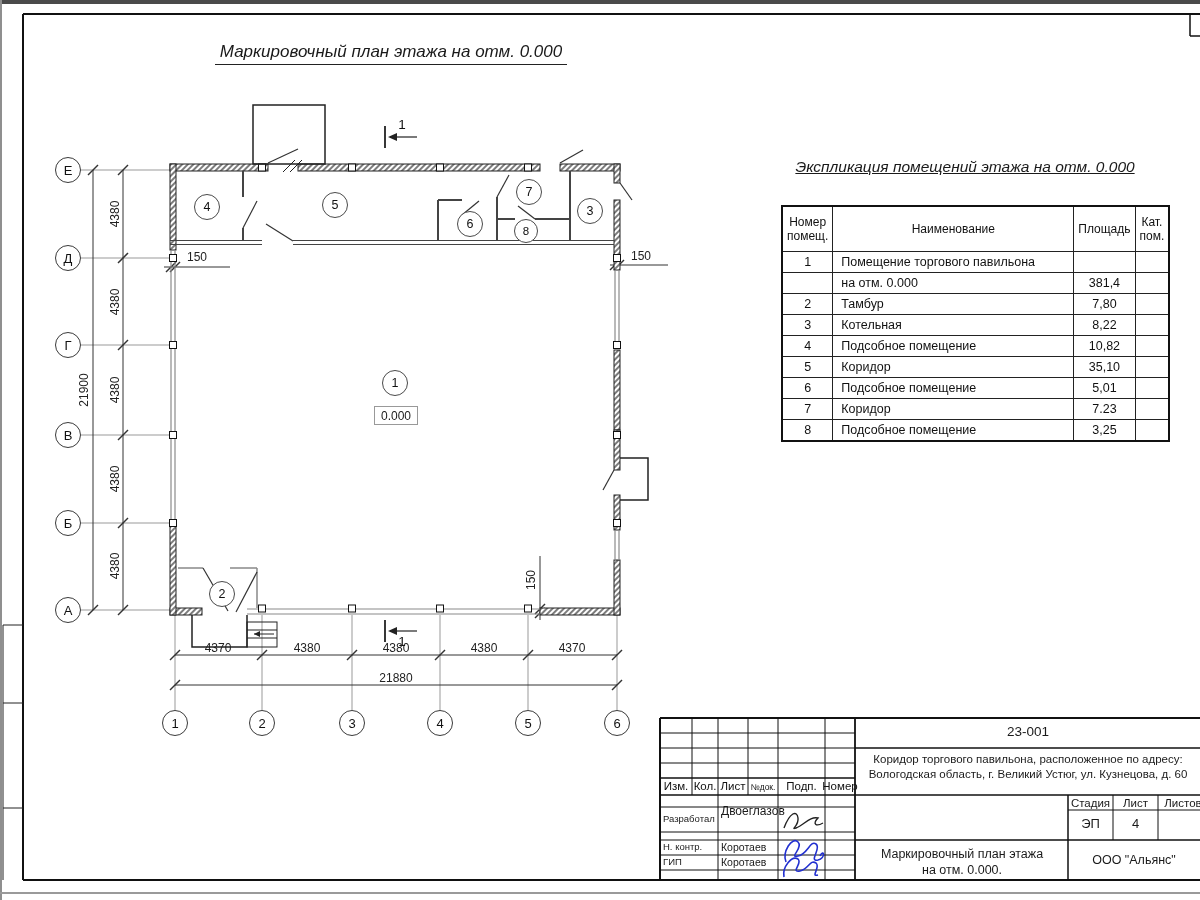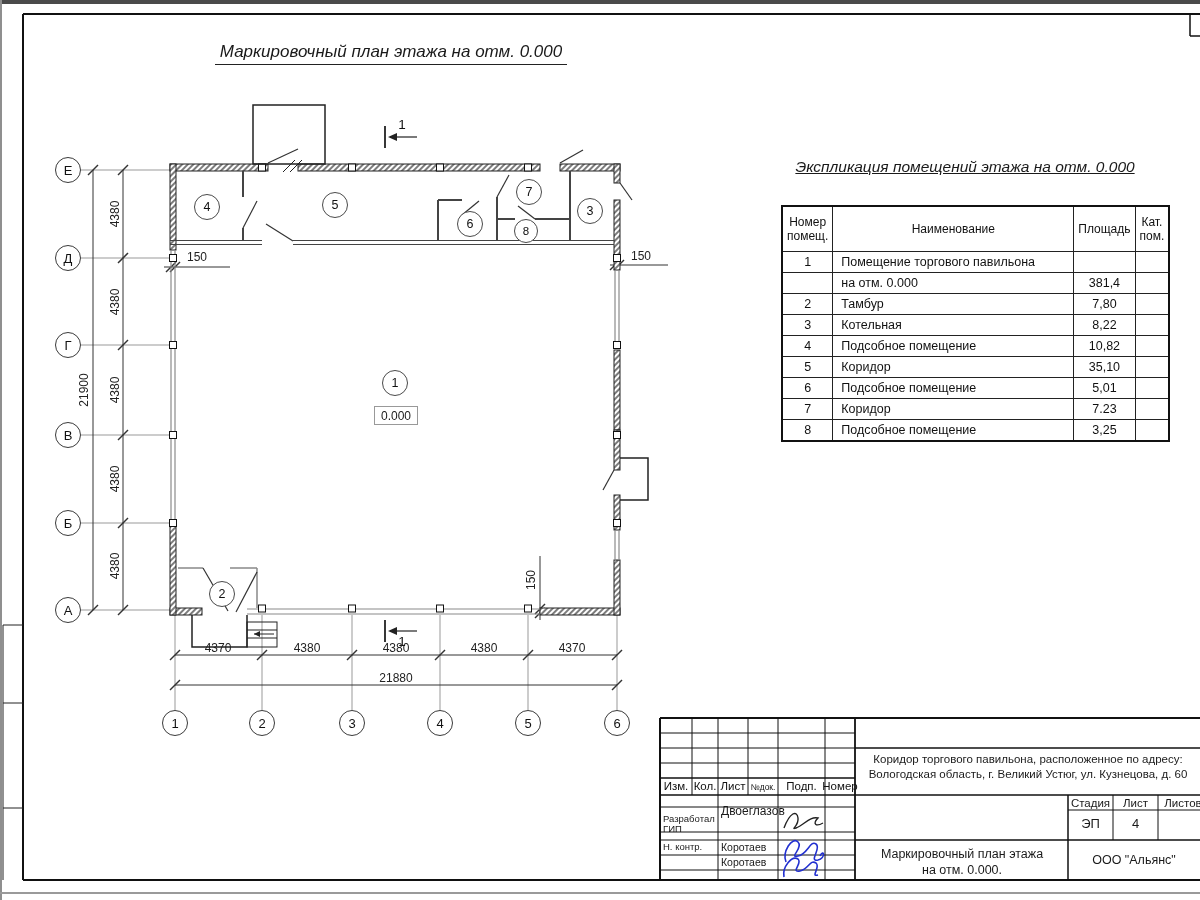--- a/index.html
+++ b/index.html
@@ -390,23 +390,24 @@
   <div class="txt tb ctr" style="left:692px;top:780px;width:26px">Кол.</div>
   <div class="txt tb ctr" style="left:718px;top:780px;width:30px">Лист</div>
   <div class="txt tb ctr" style="left:748px;top:783px;width:30px;font-size:8.5px">№док.</div>
   <div class="txt tb ctr" style="left:778px;top:780px;width:47px">Подп.</div>
   <div class="txt tb ctr" style="left:825px;top:780px;width:30px">Номер</div>
 
   <div class="txt tb-small txt" style="left:663px;top:814px;font-size:9.5px">Разработал</div>
   <div class="txt" style="left:721px;top:805px;font-size:12px">Двоеглазов</div>
   <div class="txt" style="left:663px;top:842px;font-size:9.5px">Н. контр.</div>
   <div class="txt" style="left:721px;top:841px;font-size:10.5px">Коротаев</div>
-  <div class="txt" style="left:663px;top:824px;font-size:9.5px">ГИП</div>
+  <div class="txt" style="left:663px;top:857px;font-size:9.5px">ГИП</div>
   <div class="txt" style="left:721px;top:856px;font-size:10.5px">Коротаев</div>
 
+  <div class="txt ctr" style="left:856px;top:724px;width:344px;font-size:13.5px">23-001</div>
   <div class="txt ctr" style="left:858px;top:753px;width:340px;font-size:11.5px">Коридор торгового павильона, расположенное по адресу:</div>
   <div class="txt ctr" style="left:858px;top:768px;width:340px;font-size:11.5px">Вологодская область, г. Великий Устюг, ул. Кузнецова, д. 60</div>
 
   <div class="txt ctr" style="left:1068px;top:797px;width:45px;font-size:11.5px">Стадия</div>
   <div class="txt ctr" style="left:1113px;top:797px;width:45px;font-size:11.5px">Лист</div>
   <div class="txt ctr" style="left:1158px;top:797px;width:50px;font-size:11.5px">Листов</div>
   <div class="txt ctr" style="left:1068px;top:817px;width:45px;font-size:13px">ЭП</div>
   <div class="txt ctr" style="left:1113px;top:817px;width:45px;font-size:13px">4</div>
 
   <div class="txt ctr" style="left:858px;top:847px;width:208px;font-size:12.5px">Маркировочный план этажа</div>

